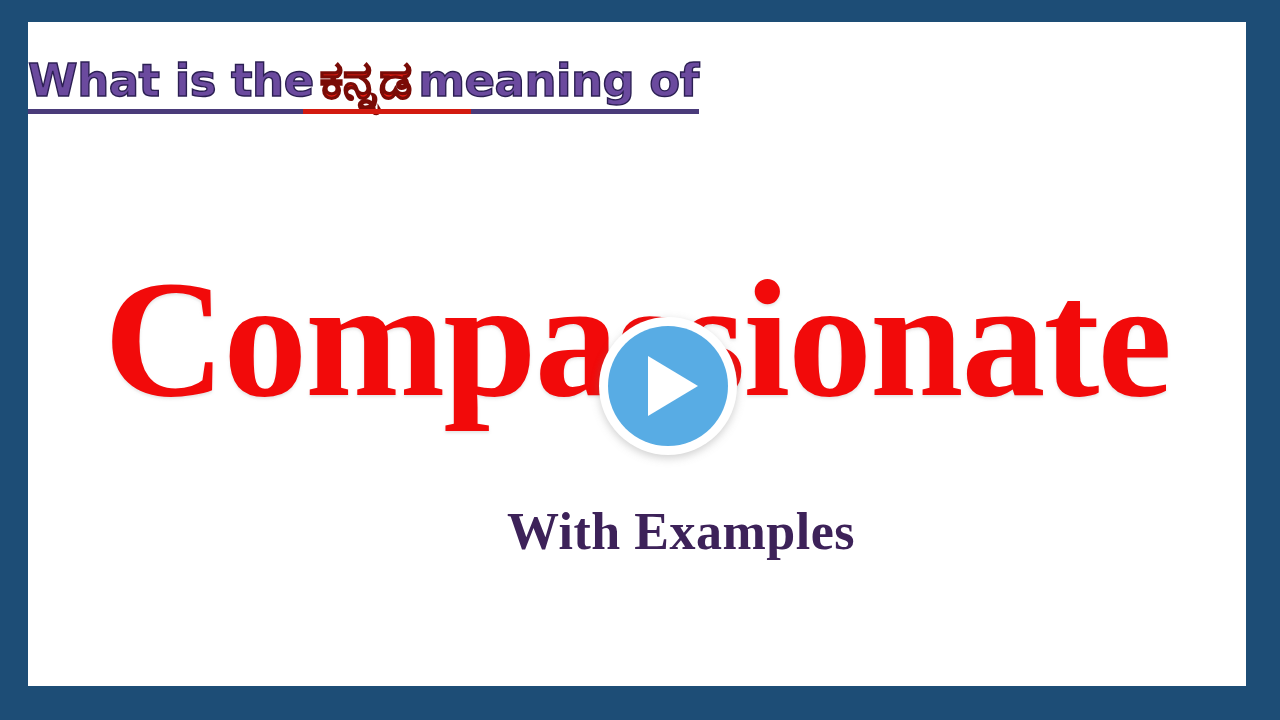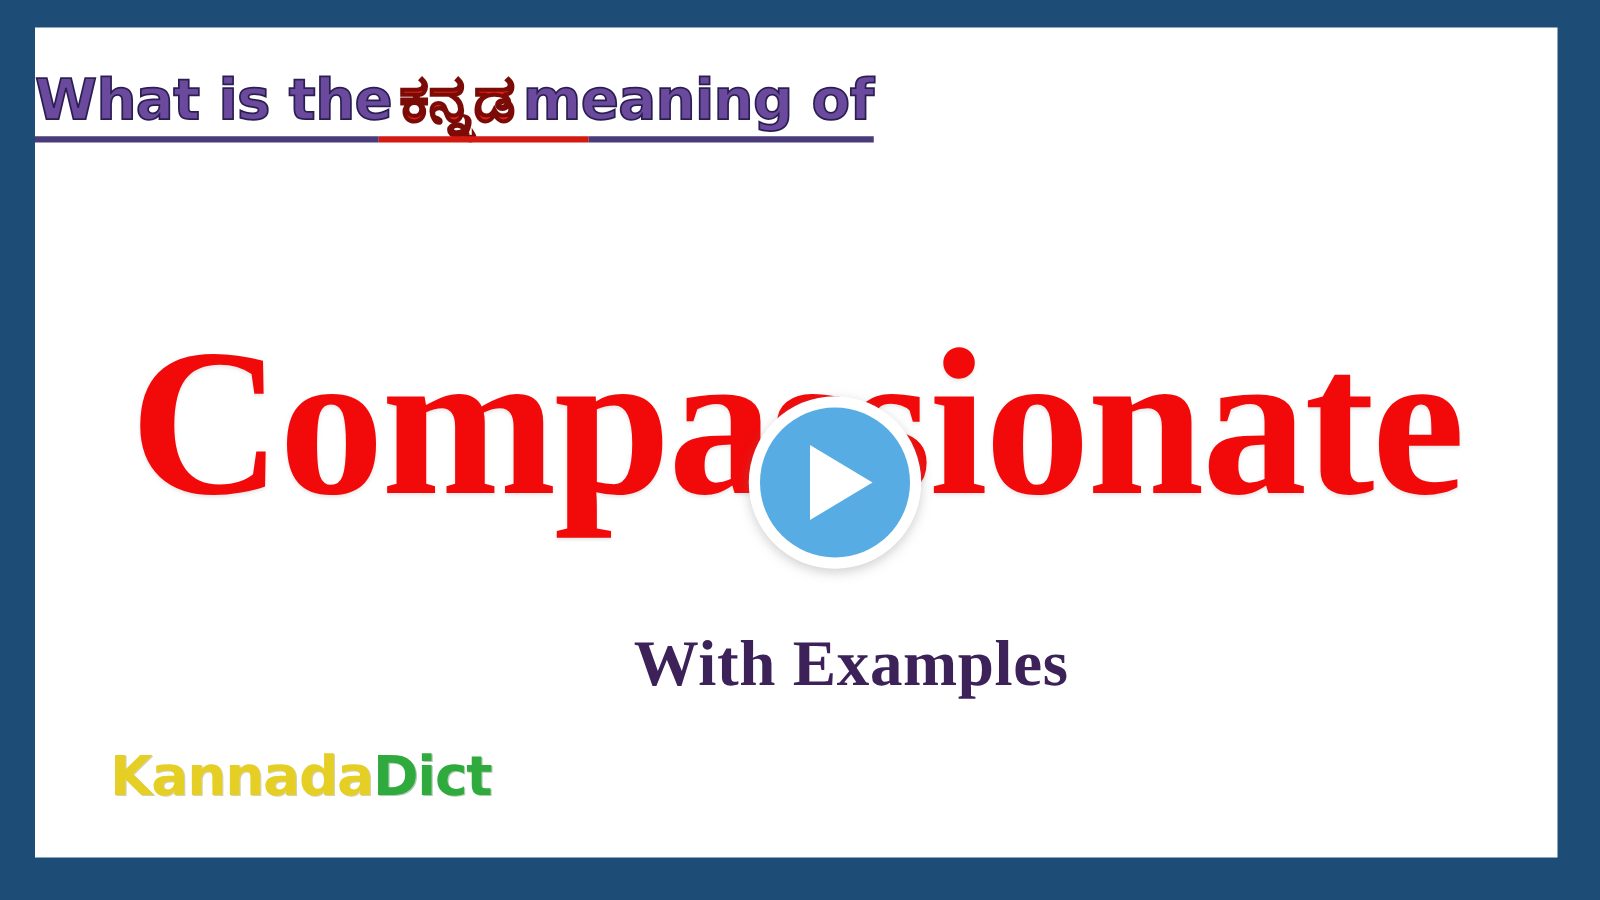--- a/index.html
+++ b/index.html
@@ -190,16 +190,15 @@
     </div>
 
     <div id="play-btn">
       <div id="play-disc">
         <div id="play-tri"></div>
       </div>
     </div>
 
     <div id="subtitle">With Examples</div>
 
-    <div id="logo"><span class="brand-a">Kannada</span><span class="brand-b">Dict</span></div>
 
   </div>
 </div>
 
 </body></html>

